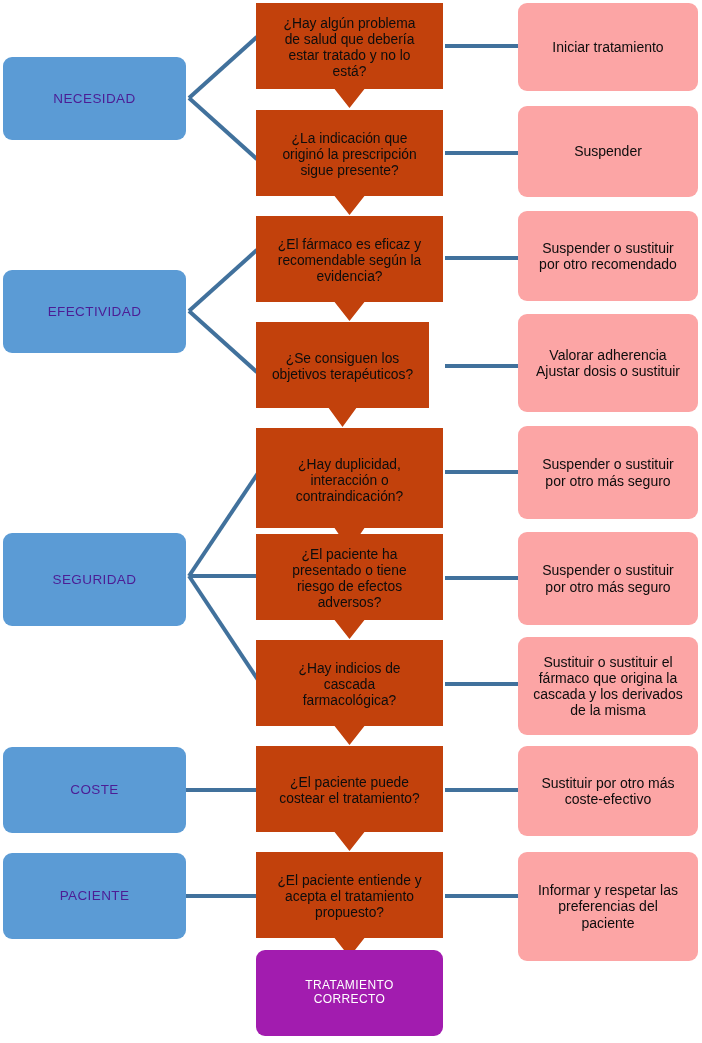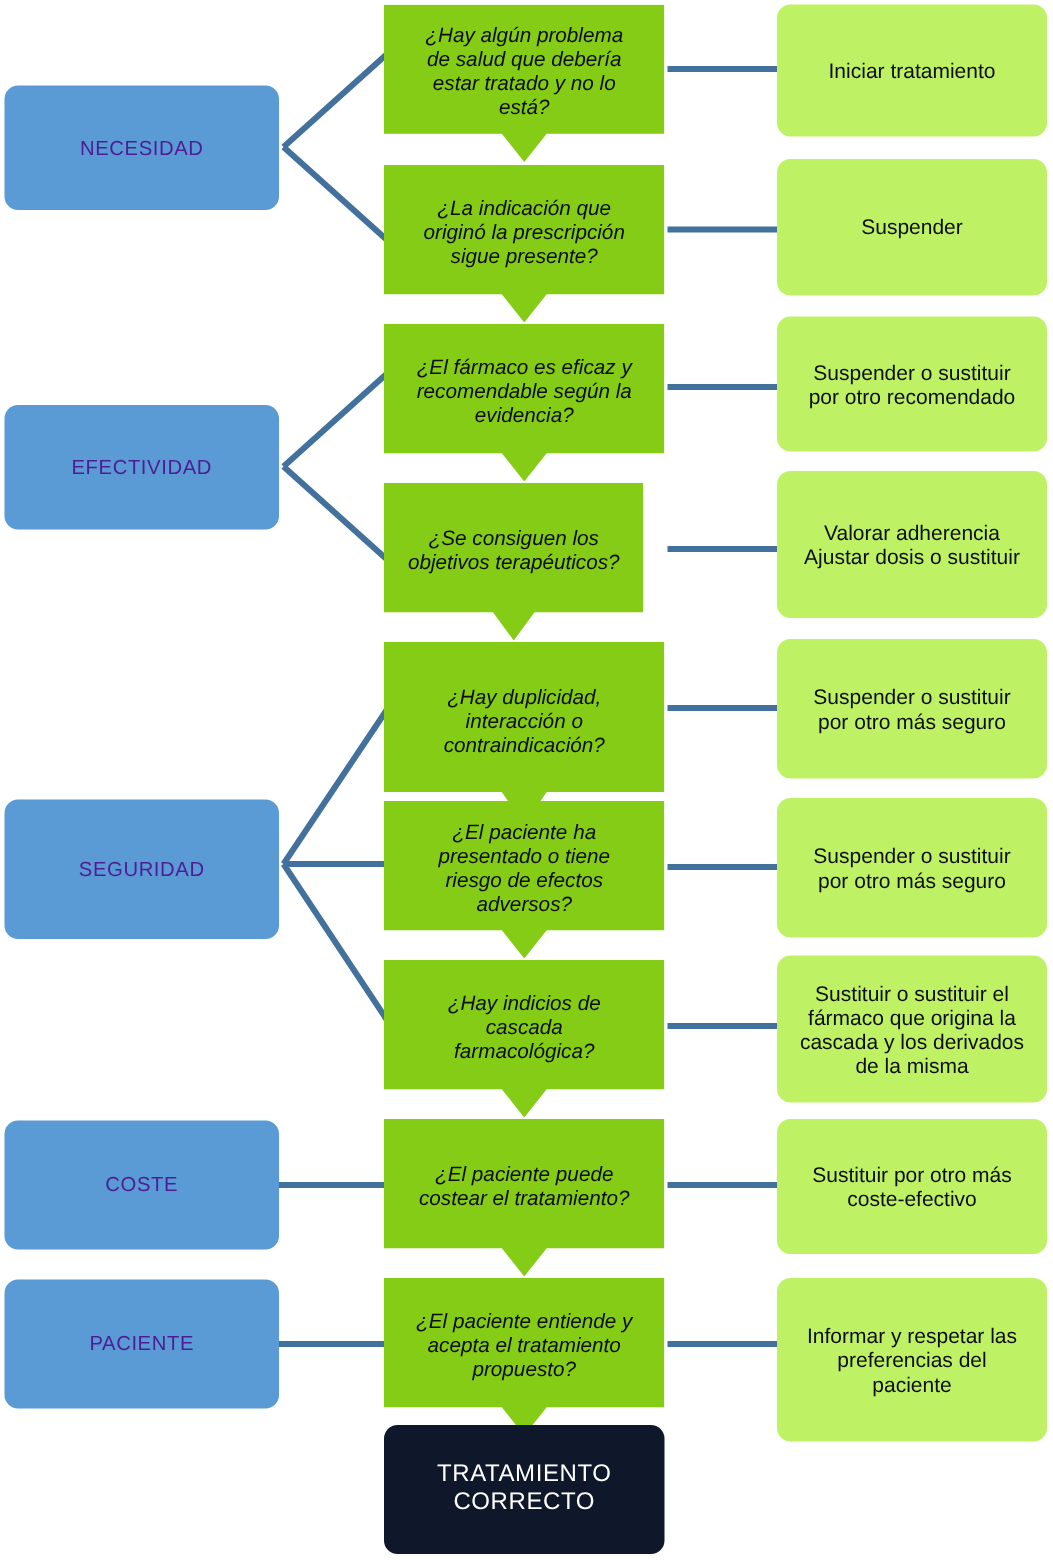--- a/index.html
+++ b/index.html
@@ -50,39 +50,38 @@
   .cat-node {
     background: #5B9BD5;
     border-radius: 9px;
     font-size: 13.5px;
     letter-spacing: .4px;
     color: #4c1d95;
   }
 
   
   .q-node {
-    background: #84cc16;
+    background: #c2410c;
     font-size: 13.8px;
     color: #0d0d0d;
-    font-style: italic;
   }
 
   
   .act-node {
-    background: #bef264;
+    background: #fca5a5;
     border-radius: 9px;
     font-size: 14px;
     color: #0d0d0d;
   }
 
   
   .final-node {
-    background: #0f172a;
+    background: #a21caf;
     border-radius: 9px;
-    font-size: 16px;
+    font-size: 12px;
     color: #ffffff;
     letter-spacing: .4px;
   }
 </style>
 </head>
 <body>
 
 <div id="canvas">
 
   <svg id="connector-layer" viewBox="0 0 702 1043" width="702" height="1043">

